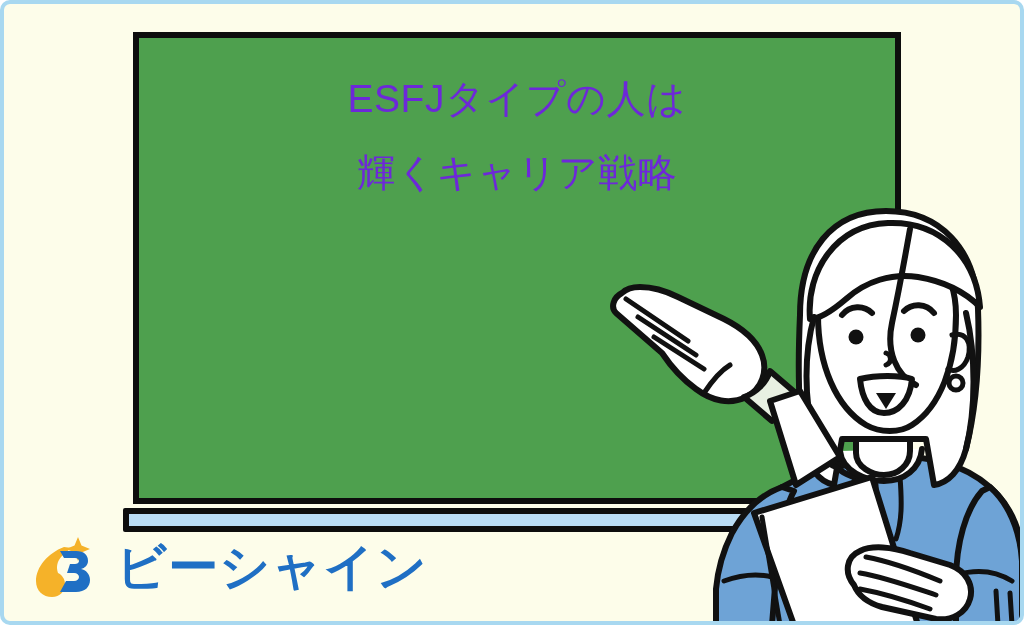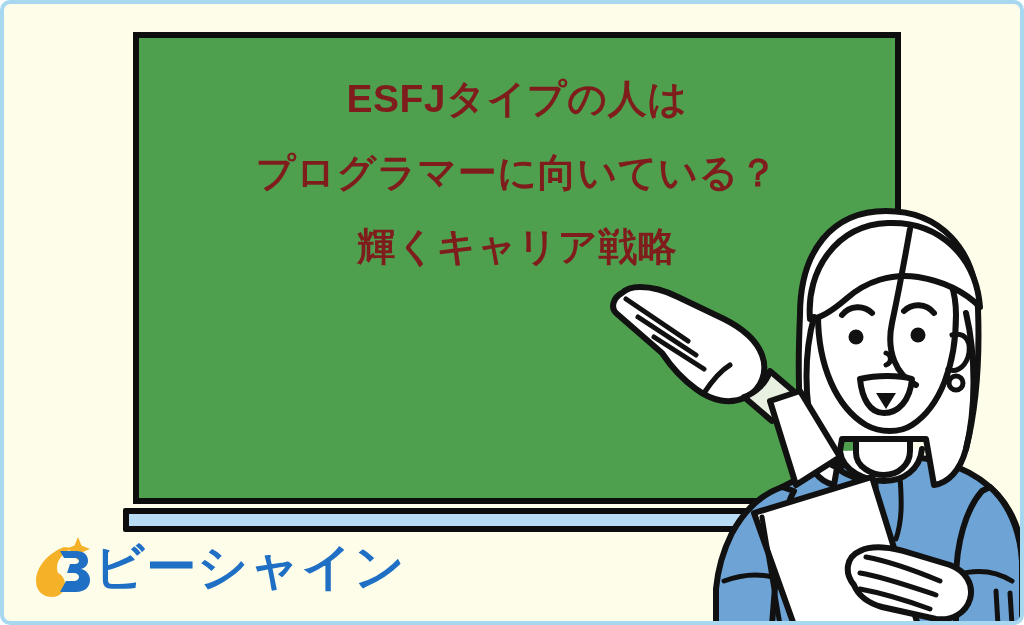--- a/index.html
+++ b/index.html
@@ -44,22 +44,22 @@
     left:6px; top:6px; right:6px; bottom:6px;
     background:#b9dcf5;
   }
 
   
   #headline {
     position:absolute;
     left:129px; top:58px;
     width:768px;
     text-align:center;
-    color:#7f1d1d;
-    font-weight:700;
+    color:#6d28d9;
+    font-weight:400;
     font-size:39px;
     line-height:74px;
     letter-spacing:0.5px;
     z-index:4;
     pointer-events:none;
   }
   #headline .hl-line { display:block; white-space:nowrap; }
 
   
   #illustration {
@@ -70,21 +70,21 @@
   }
   #illustration svg { display:block; width:100%; height:100%; }
 
   
   #logo {
     position:absolute;
     left:30px; bottom:22px;
     height:64px;
     display:flex;
     align-items:center;
-    gap:2px;
+    gap:24px;
     z-index:8;
   }
   #logo-mark { width:58px; height:60px; flex:0 0 auto; }
   #logo-mark svg { display:block; width:100%; height:100%; }
   #logo-text {
     font-size:50px;
     font-weight:700;
     color:#1f6fc4;
     letter-spacing:1px;
     line-height:1;
@@ -99,21 +99,20 @@
   <div id="board-frame">
     <div id="board-surface"></div>
   </div>
 
   <div id="board-ledge">
     <div id="board-ledge-inner"></div>
   </div>
 
   <div id="headline">
     <span class="hl-line">ESFJタイプの人は</span>
-    <span class="hl-line">プログラマーに向いている？</span>
     <span class="hl-line">輝くキャリア戦略</span>
   </div>
 
   <div id="illustration">
     <svg viewBox="0 0 420 430" xmlns="http://www.w3.org/2000/svg">
       <g fill="none" stroke="#111111" stroke-width="6" stroke-linecap="round" stroke-linejoin="round">
 
         <path d="M118 430
                  C116 372 132 318 178 292
                  C196 282 214 276 232 272

